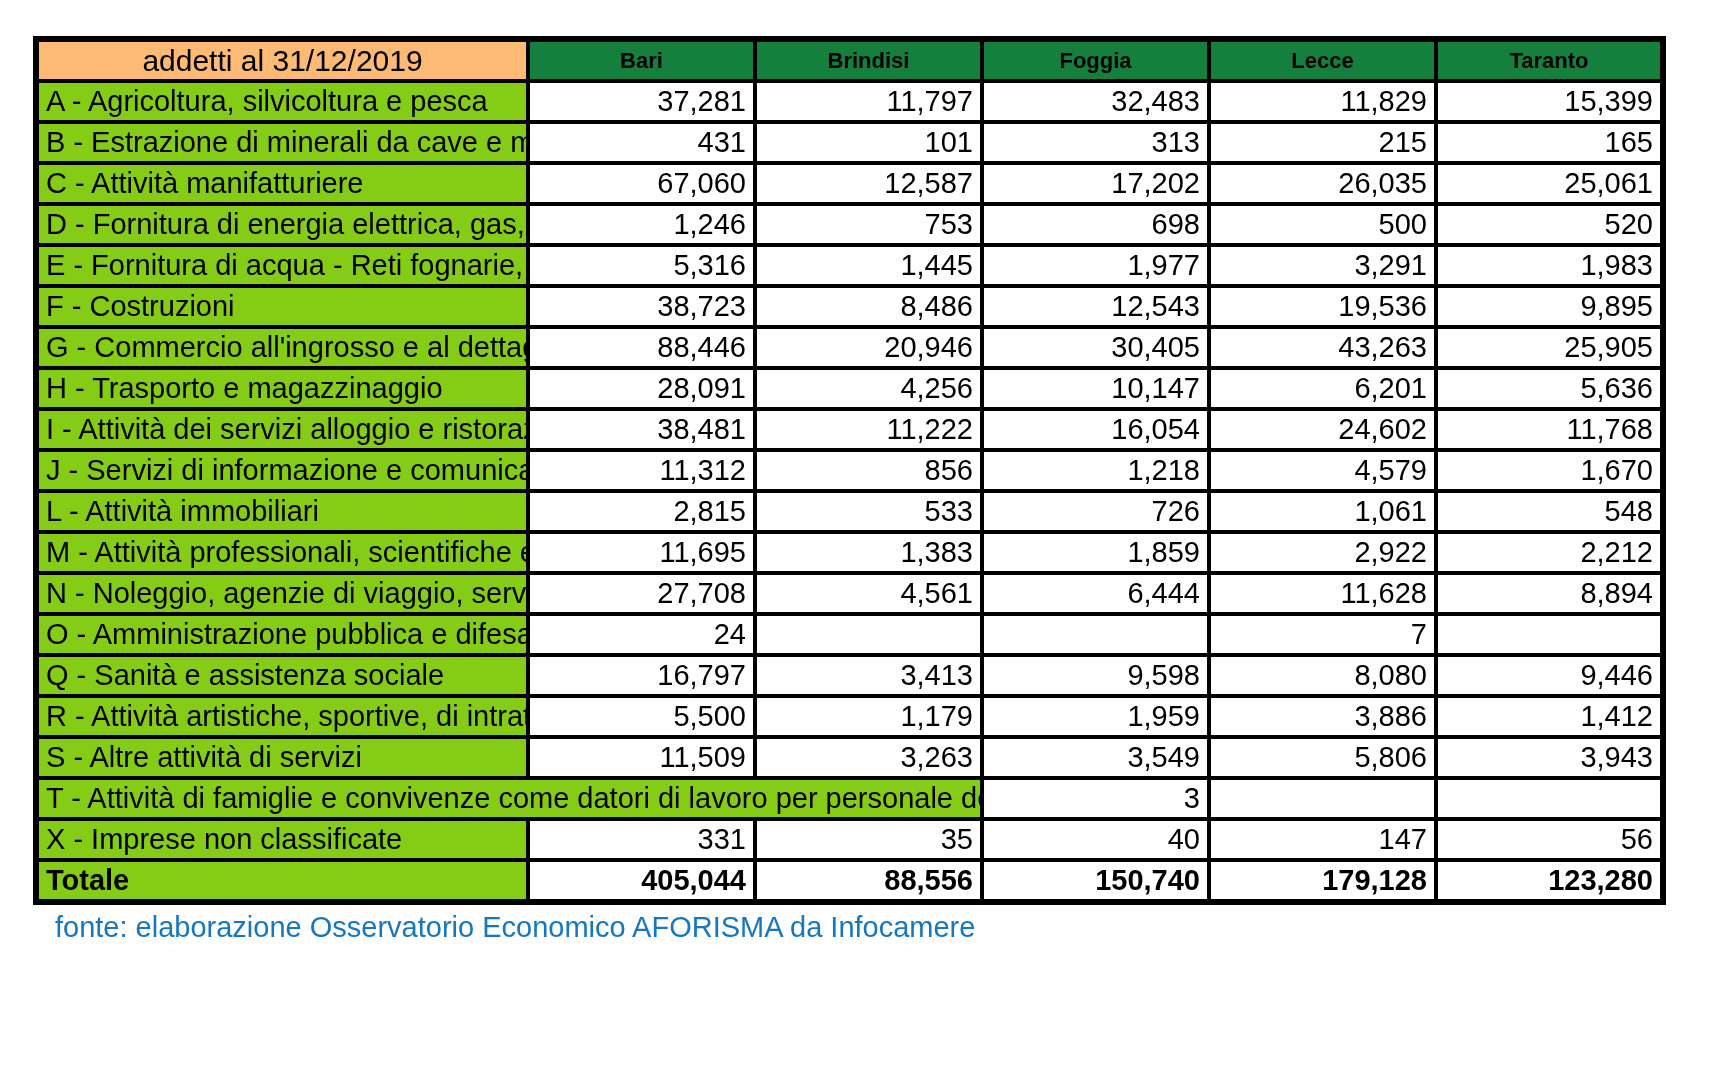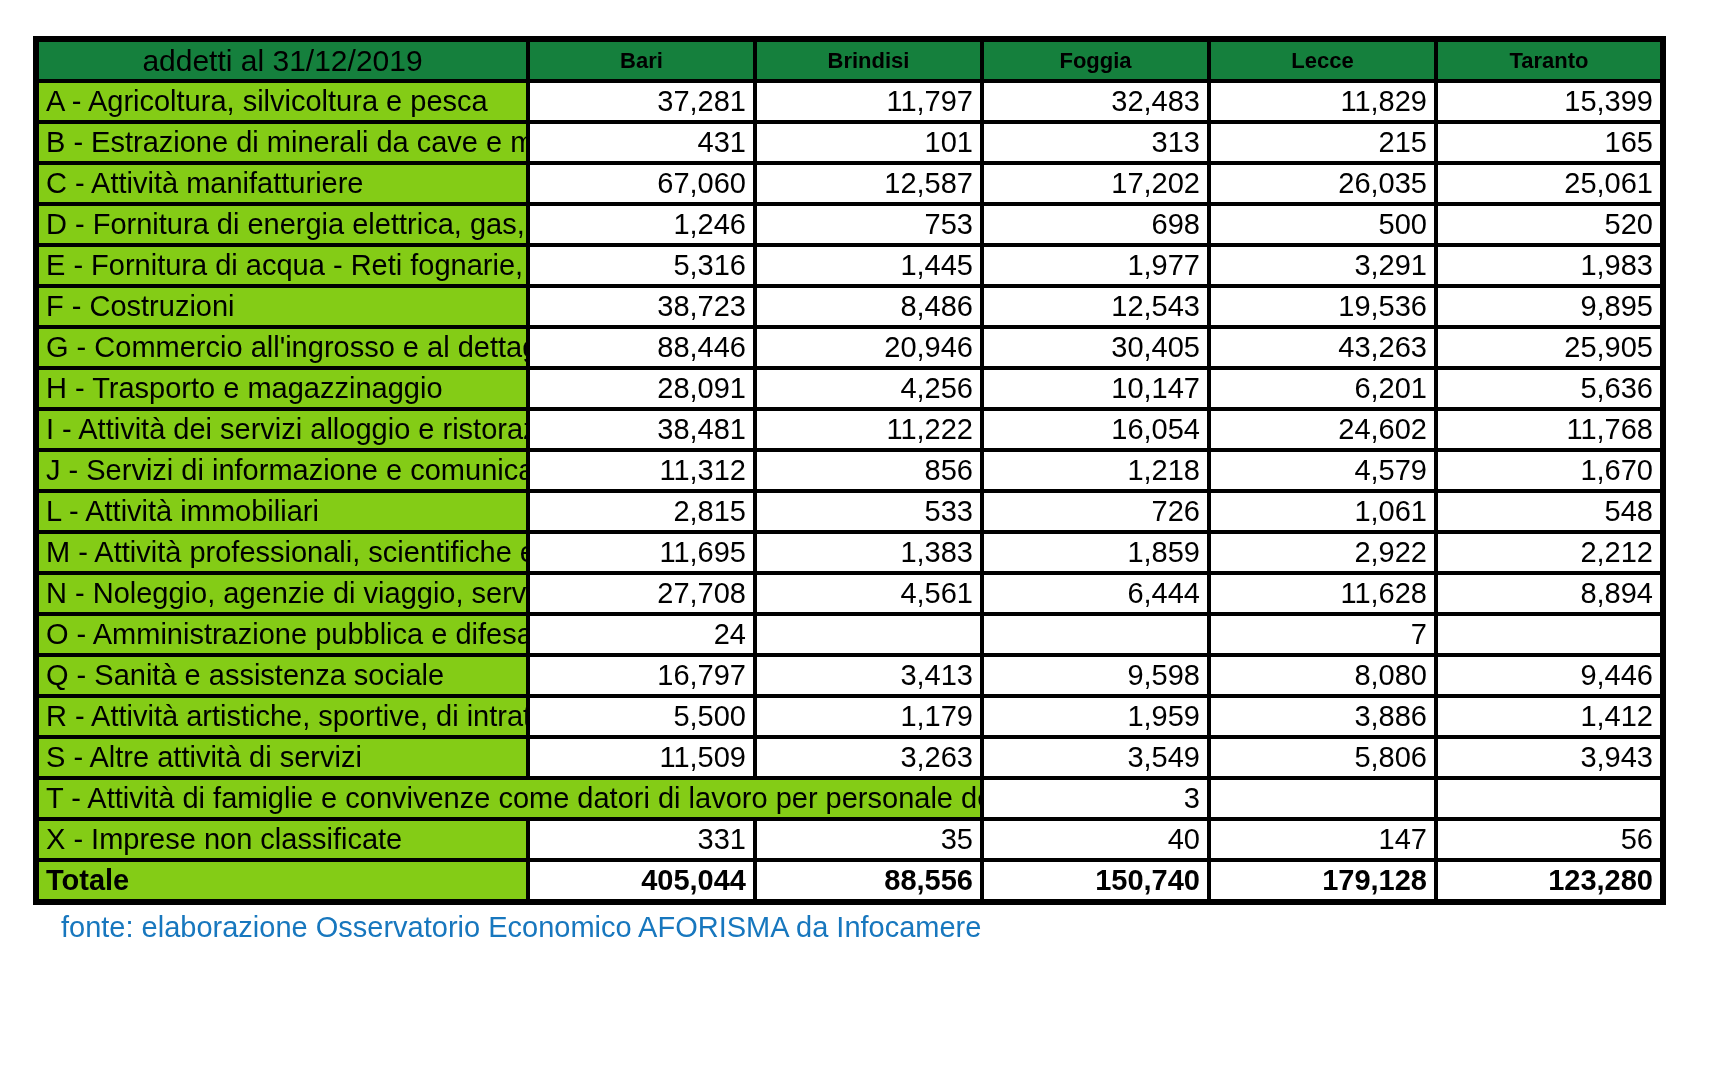--- a/index.html
+++ b/index.html
@@ -50,41 +50,41 @@
   }
   td.num {
     font-size: 29px;
     text-align: right;
     background: #ffffff;
   }
   tr.total-row td {
     font-weight: bold;
   }
   .source-note {
-    margin: 6px 0 0 28px;
+    margin: 6px 0 0 22px;
     font-size: 29px;
     white-space: nowrap;
   }
 </style>
 </head>
 <body>
 
 <div class="sheet">
   <table class="data-table">
     <colgroup>
       <col class="label-col">
       <col class="data-col">
       <col class="data-col">
       <col class="data-col">
       <col class="data-col">
       <col class="data-col">
     </colgroup>
     <thead>
       <tr>
-        <th class="title-cell" style="background: #15803d; margin-top: 47px;">addetti al 31/12/2019</th>
+        <th class="title-cell" style="background: #fdba74; margin-top: 47px;">addetti al 31/12/2019</th>
         <th>Bari</th>
         <th>Brindisi</th>
         <th>Foggia</th>
         <th>Lecce</th>
         <th>Taranto</th>
       </tr>
     </thead>
     <tbody>
 
     <tr>

